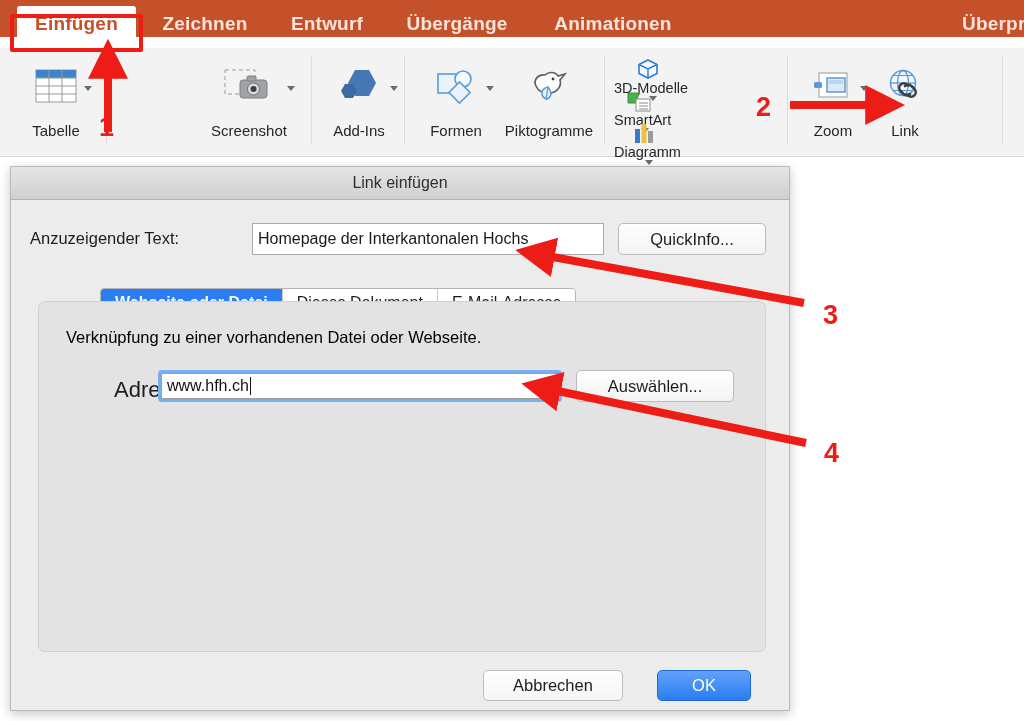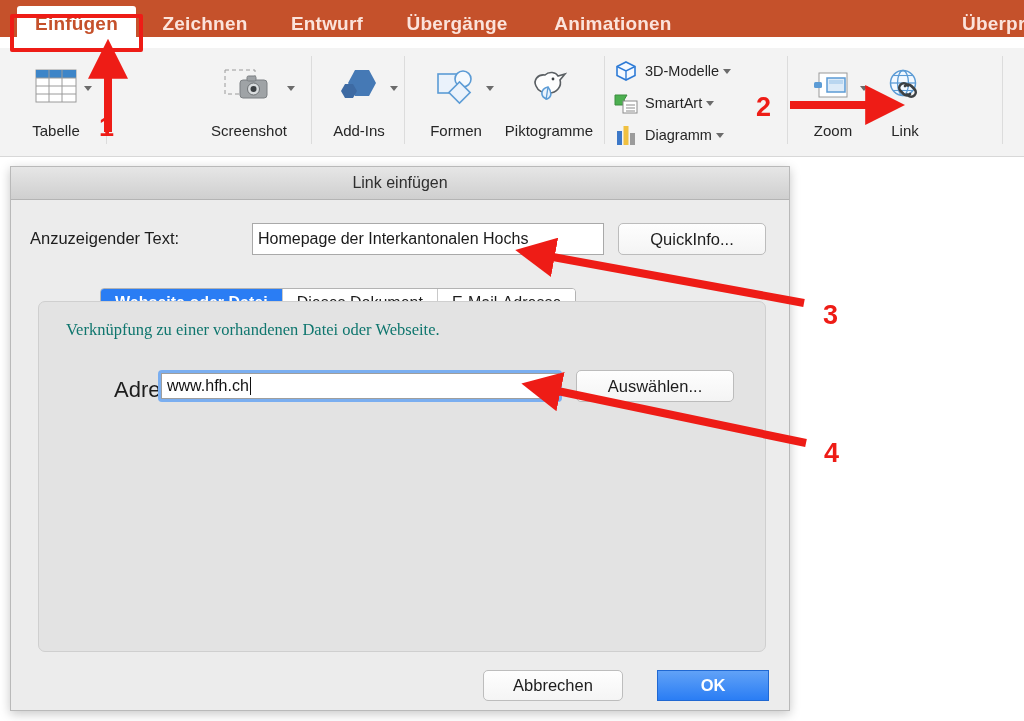--- a/index.html
+++ b/index.html
@@ -42,21 +42,21 @@
   .rb-icon{height:56px;display:flex;align-items:center;justify-content:center;position:relative;}
   .rb-label{font-size:15px;color:#262626;margin-top:8px;white-space:nowrap;}
   .caret{
     display:inline-block;width:0;height:0;margin-left:4px;
     border-left:4px solid transparent;border-right:4px solid transparent;
     border-top:5px solid #6b6b6b;vertical-align:middle;
   }
   .rb-icon .caret{position:absolute;right:-2px;top:28px;}
 
   
-  .rb-small{position:absolute;display:flex;align-items:center;height:26px;}
+  .rb-small{position:absolute;display:flex;align-items:center;height:26px;flex-direction:column;}
   .rb-small .rbs-ic{width:24px;height:22px;margin-right:7px;display:flex;align-items:center;justify-content:center;}
   .rb-small .rbs-tx{font-size:14.5px;color:#262626;white-space:nowrap;}
 
   
   #dialog{
     position:absolute;left:10px;top:166px;width:780px;height:545px;
     background:#ececec;
     border:1px solid #b9b9b9;
     box-shadow:0 3px 10px rgba(0,0,0,.22);
     box-sizing:border-box;
@@ -99,21 +99,21 @@
   }
   .dlg-tab:last-child{border-right:none;}
   .dlg-tab.active{background:#2a7df4;color:#ffffff;font-weight:bold;}
 
   #inner-panel{
     position:absolute;left:38px;top:301px;width:728px;height:351px;
     background:#e3e3e3;border:1px solid #cfcfcf;border-radius:7px;
     box-sizing:border-box;
   }
   #panel-desc{
-    position:absolute;left:66px;top:320px;font-size:16.5px;color:#0f766e;font-family:Liberation Serif, serif;
+    position:absolute;left:66px;top:328px;font-size:16.5px;color:#000000;
   }
   #address-label{
     position:absolute;left:66px;top:377px;font-size:22px;color:#1d1d1d;margin-left:48px;
   }
   #address-field-wrap{
     position:absolute;left:158px;top:370px;width:404px;height:32px;
     border:3px solid #7aaef0;border-radius:4px;box-sizing:border-box;
     background:#ffffff;
   }
   #address-field{
@@ -134,25 +134,25 @@
   }
 
   #cancel-button{
     position:absolute;left:483px;top:670px;width:140px;height:31px;
     background:linear-gradient(#fefefe,#f5f5f5);
     border:1px solid #bdbdbd;border-radius:5px;box-sizing:border-box;
     display:flex;align-items:center;justify-content:center;
     font-size:16.5px;color:#1d1d1d;
   }
   #ok-button{
-    position:absolute;left:657px;top:670px;width:112px;height:31px;
+    position:absolute;left:657px;top:670px;width:94px;height:31px;
     background:linear-gradient(#61a2f7,#2a7df4);
-    border:1px solid #2068d2;border-radius:0;box-sizing:border-box;
-    display:flex;align-items:center;justify-content:center;
-    font-size:16.5px;color:#ffffff;font-weight:bold;
+    border:1px solid #2068d2;border-radius:5px;box-sizing:border-box;
+    display:flex;align-items:center;justify-content:center;
+    font-size:16.5px;color:#ffffff;
   }
 
   
   #annotations{position:absolute;left:0;top:0;width:1024px;height:721px;pointer-events:none;z-index:50;}
   .anno-num{
     position:absolute;color:#ee1c16;font-weight:bold;font-size:27px;
     font-family:"Liberation Sans","DejaVu Sans",sans-serif;
   }
 </style>
 </head>

